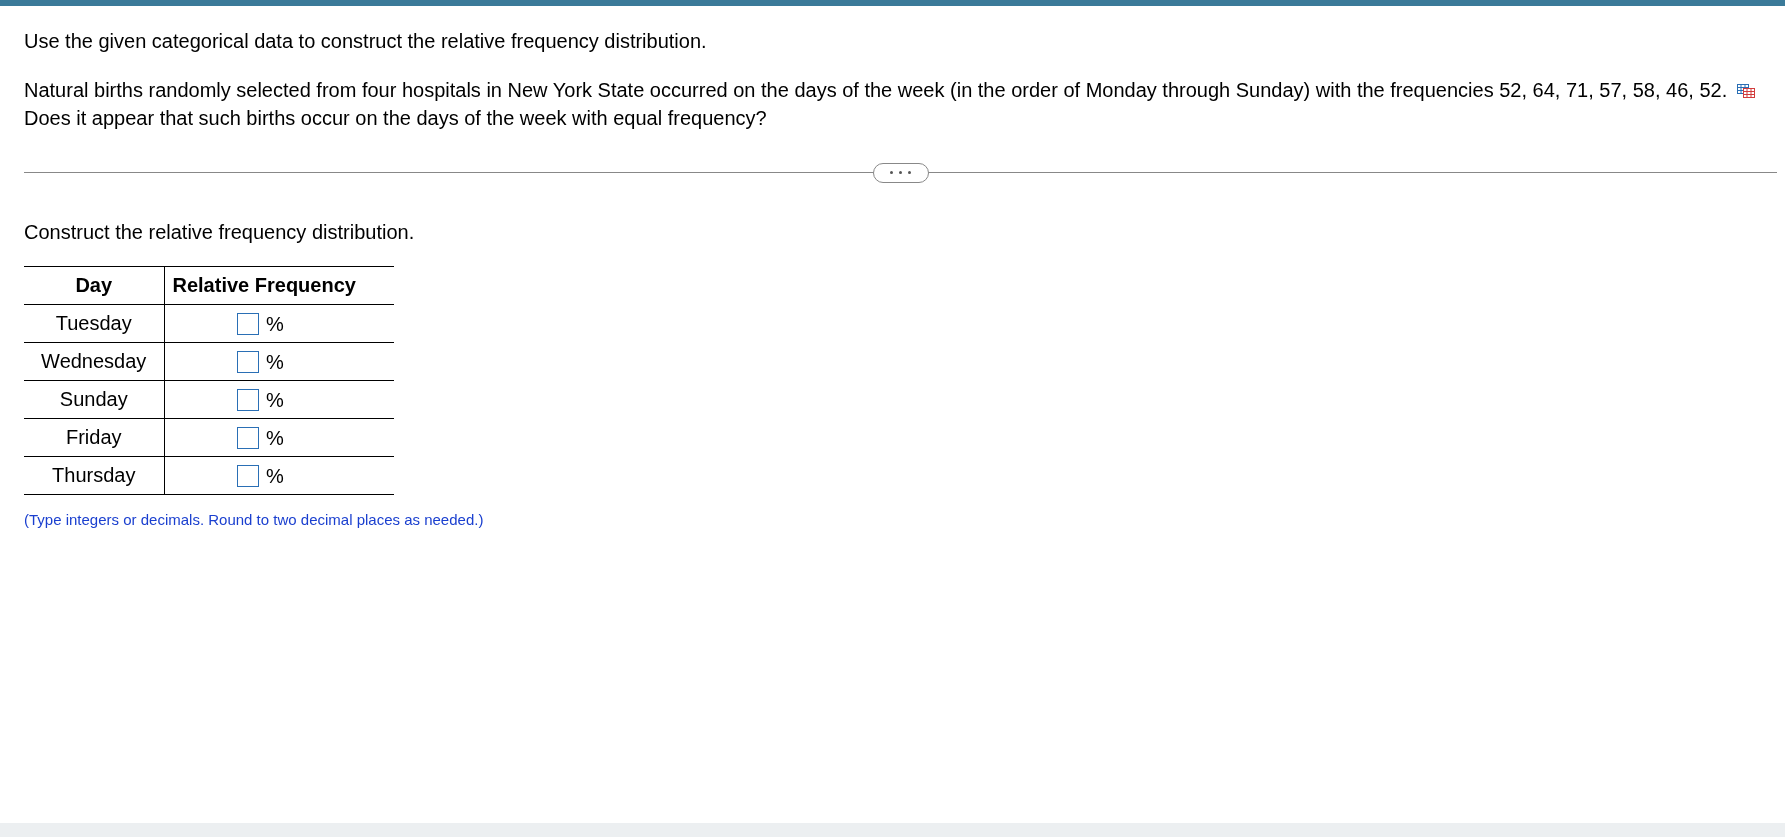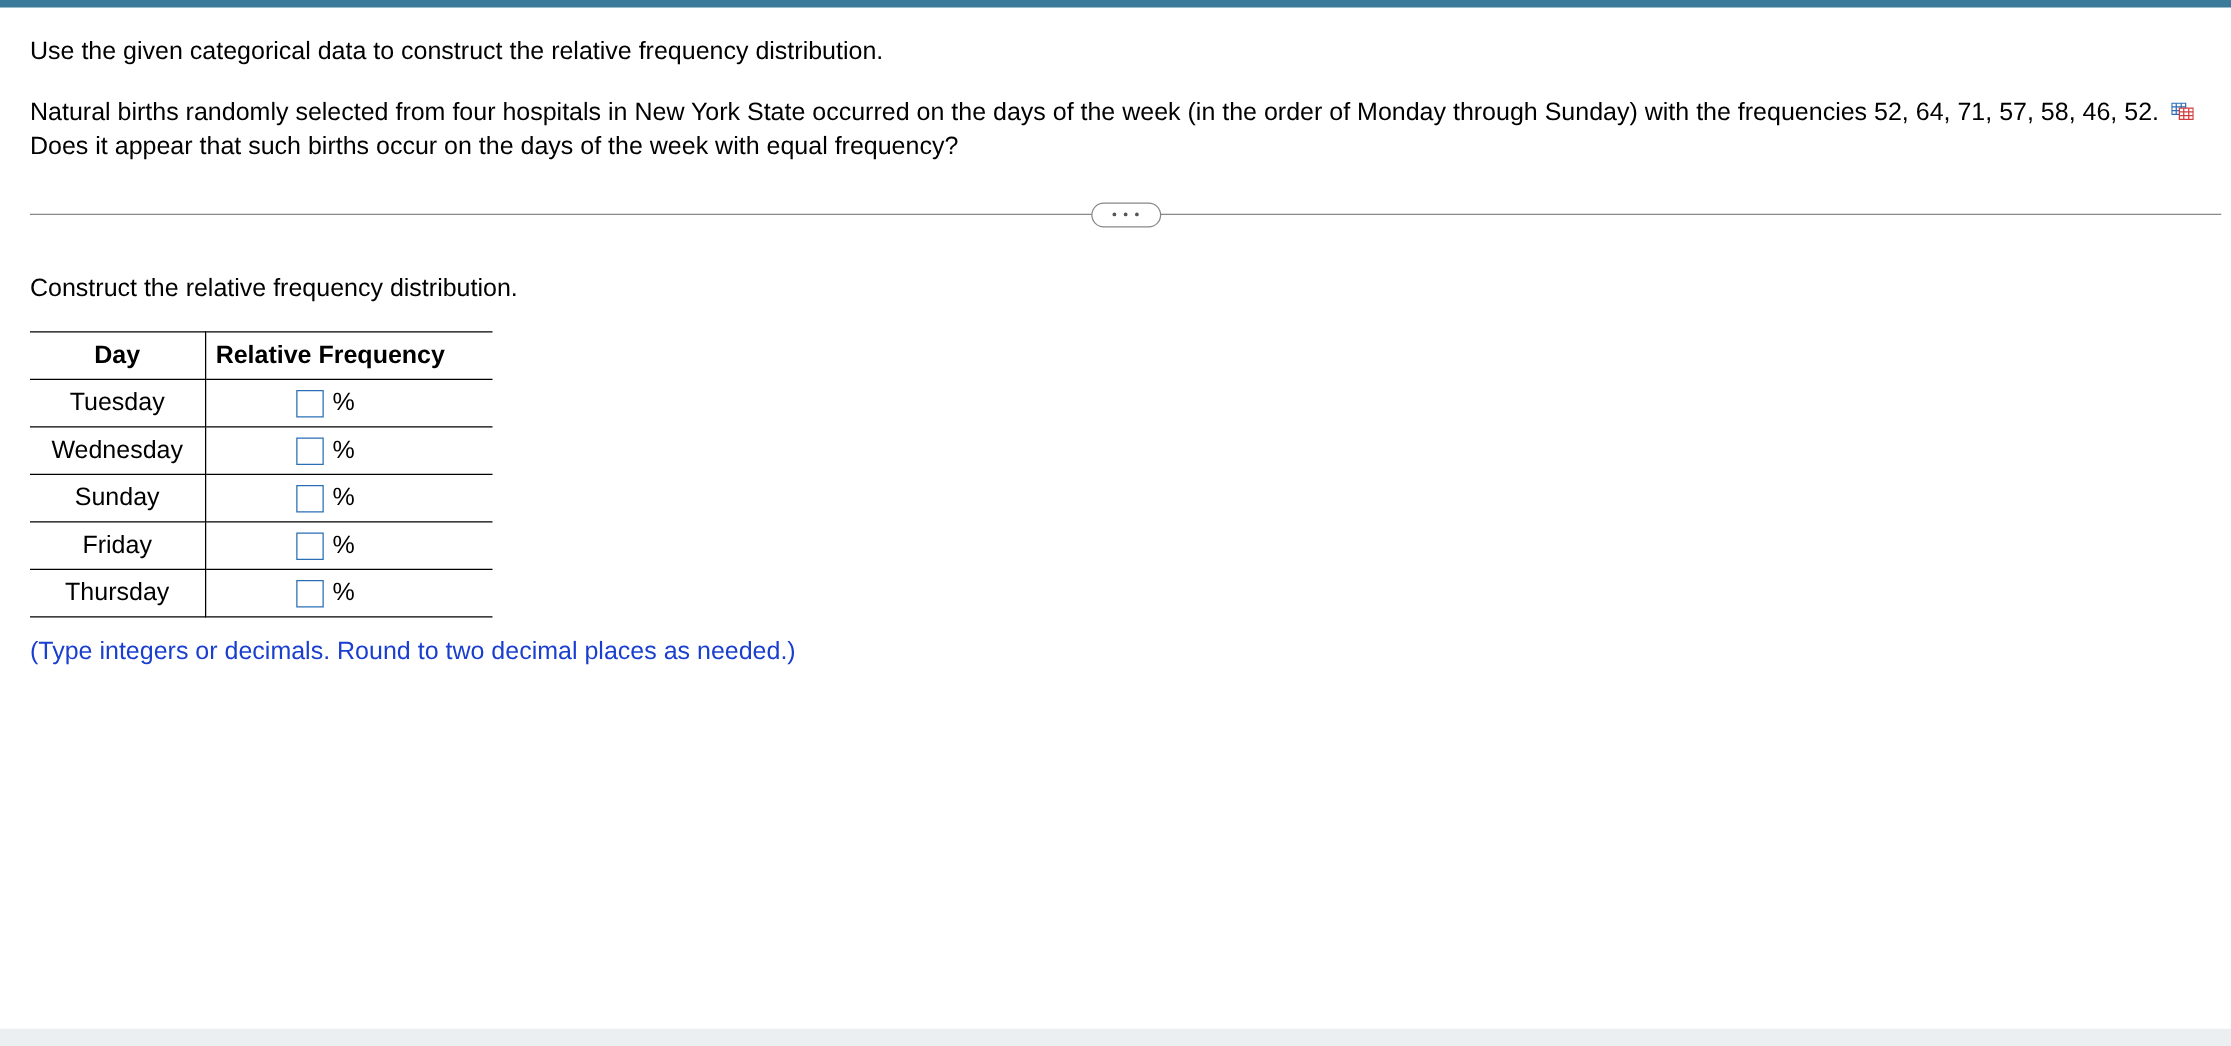--- a/index.html
+++ b/index.html
@@ -107,21 +107,21 @@
     font-size: 16px;
     text-align: center;
     vertical-align: middle;
     margin-right: 2px;
   }
   .pct {
     vertical-align: middle;
   }
   .hint {
     color: #1a3fcf;
-    font-size: 20px;
+    font-size: 15px;
     margin-top: 2px;
   }
   .bottom-space {
     height: 80px;
   }
   .footer-shade {
     position: fixed;
     left: 0; right: 0; bottom: 0;
     height: 14px;
     background: #eceff1;

